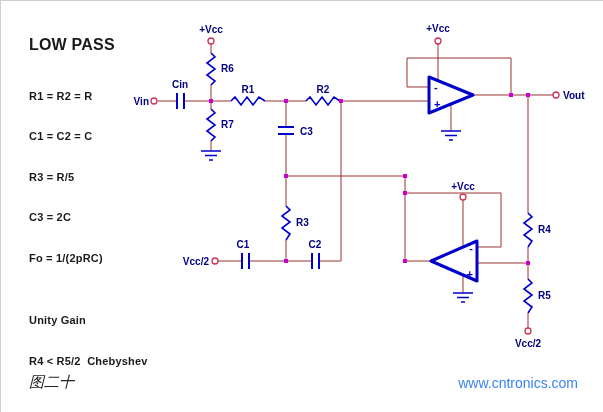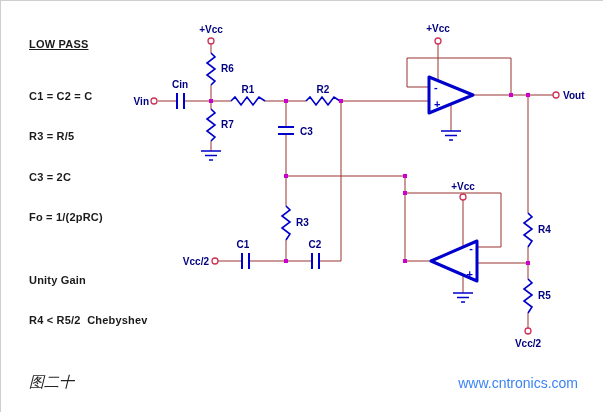--- a/index.html
+++ b/index.html
@@ -6,21 +6,21 @@
   .canvas {
     position:relative; width:603px; height:412px; background:#ffffff;
     font-family:"Liberation Sans", sans-serif; overflow:hidden;
     margin:0 auto; border:1px solid #cfcfcf;
   }
   .notes {
     position:absolute; left:28px; top:10px;
     font:bold 11px/13.5px "Liberation Sans", sans-serif;
     color:#1a1a1a; white-space:pre; letter-spacing:.2px;
   }
-  .notes-title { font-size:11px; margin-bottom:11px;text-decoration:underline; }
+  .notes-title { font-size:16px; margin-bottom:11px; }
   .notes-subtitle { margin-top:22px; }
   .circuit-svg { position:absolute; left:0; top:0; }
   .wire  { stroke:#993333; stroke-width:1; fill:none; }
   .comp  { stroke:#0000cc; stroke-width:1.6; fill:none; stroke-linejoin:miter; }
   .plate { stroke:#0000cc; stroke-width:2; fill:none; }
   .opamp { stroke:#0000cc; stroke-width:3; fill:#ffffff; stroke-linejoin:round; }
   .gnd   { stroke:#0000cc; stroke-width:1.6; fill:none; }
   .term  { fill:#ffffff; stroke:#cc3355; stroke-width:1.3; }
   .dots  { fill:#cc00cc; stroke:none; }
   .lbl   { font:bold 10px "Liberation Sans", sans-serif; fill:#000080; }
@@ -34,20 +34,21 @@
     font:14px "Liberation Sans", sans-serif; color:#3b82f6; cursor:pointer;
   }
 </style>
 </head>
 <body>
 
 <div class="canvas">
 
   <div class="notes">
     <div class="notes-title">LOW PASS</div>
+    <div class="notes-line">R1 = R2 = R</div>
     <div class="notes-line">C1 = C2 = C</div>
     <div class="notes-line">R3 = R/5</div>
     <div class="notes-line">C3 = 2C</div>
     <div class="notes-line">Fo = 1/(2pRC)</div>
     <div class="notes-subtitle">Unity Gain</div>
     <div class="notes-line">R4 &lt; R5/2  Chebyshev</div>
     
     
   </div>
 

